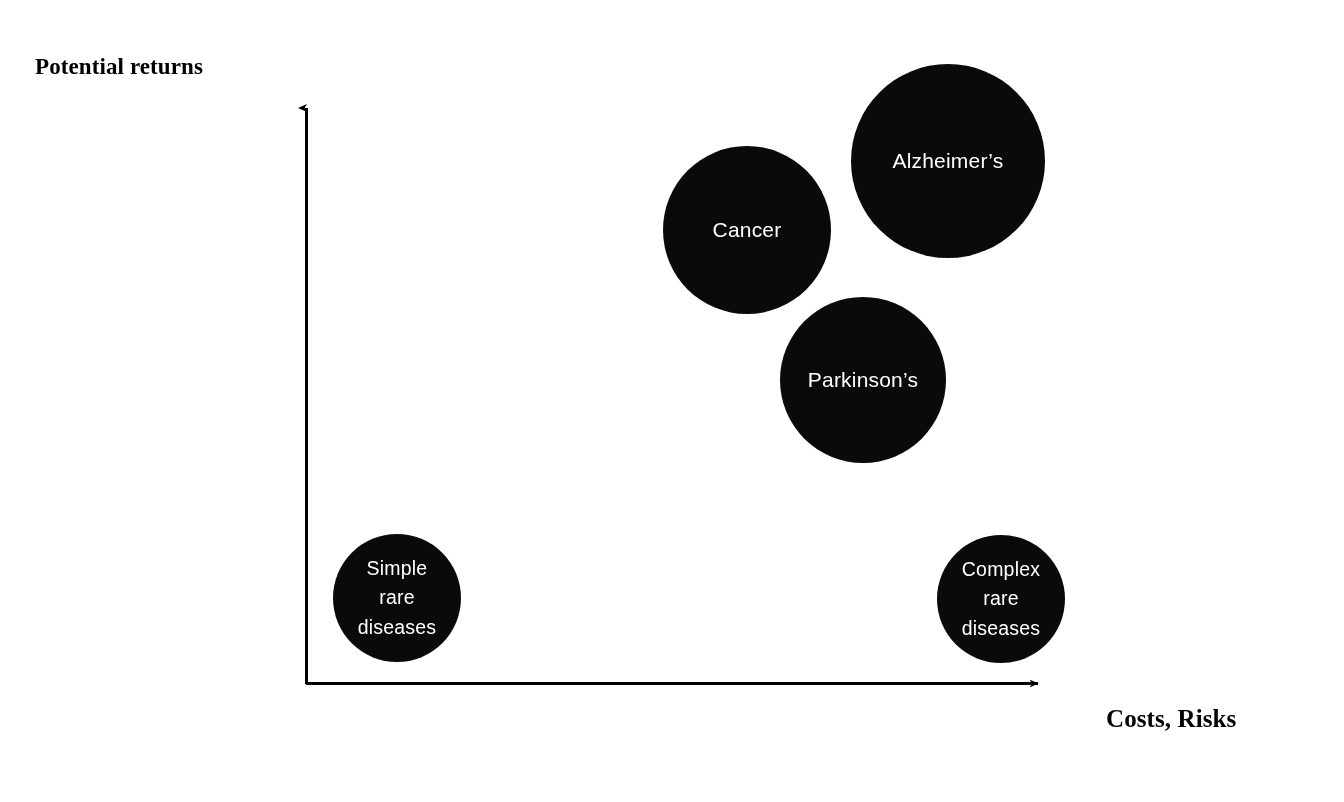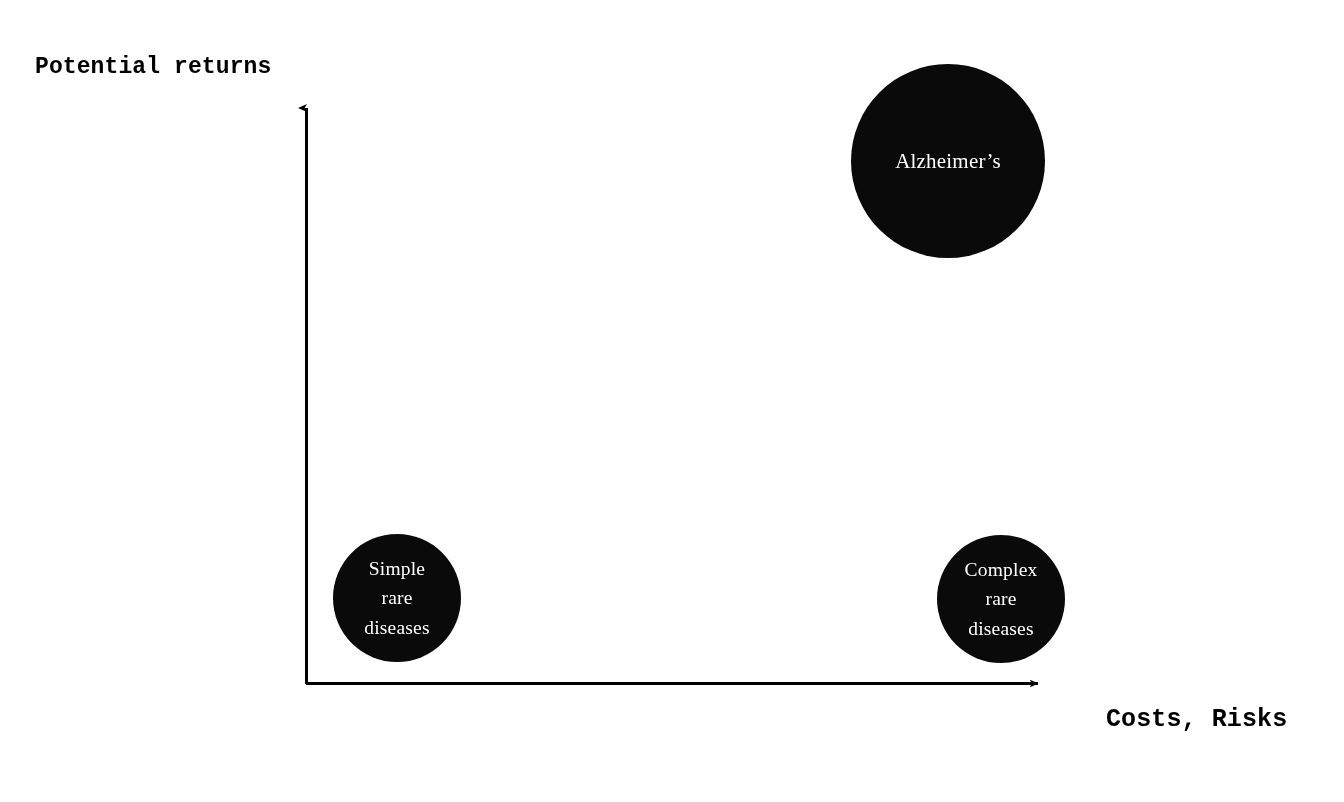--- a/index.html
+++ b/index.html
@@ -16,21 +16,21 @@
     position: relative;
     width: 1344px;
     height: 802px;
     background: #ffffff;
     overflow: hidden;
   }
 
   
   .axis-label {
     position: absolute;
-    font-family: Liberation Mono, monospace;
+    font-family: Liberation Serif, serif;
     font-weight: bold;
     color: #000000;
     white-space: nowrap;
     letter-spacing: 0.1px;
   }
   #y-axis-label {
     left: 35px;
     top: 54px;
     font-size: 23px;
   }
@@ -56,21 +56,21 @@
     border-radius: 50%;
     background: #0a0a0a;
     display: flex;
     align-items: center;
     justify-content: center;
     text-align: center;
     box-sizing: border-box;
   }
   .bubble-label {
     color: #ffffff;
-    font-family: Liberation Serif, serif;
+    font-family: Liberation Sans, sans-serif;
     font-weight: normal;
     line-height: 1.38;
     white-space: pre-line;
     text-align: center;
     letter-spacing: 0.2px;
   }
   .bubble.large .bubble-label { font-size: 21px; }
   .bubble.medium .bubble-label { font-size: 21px; }
   .bubble.small .bubble-label { font-size: 19.5px; line-height: 1.5; }
 </style>
@@ -95,21 +95,27 @@
   </svg>
 
   <div class="axis-label" id="y-axis-label">Potential returns</div>
 
   <div class="axis-label" id="x-axis-label">Costs, Risks</div>
 
   <div class="bubble large" id="bubble-alzheimers" style="left:851px; top:64px; width:194px; height:194px;">
     <span class="bubble-label">Alzheimer’s</span>
   </div>
 
+  <div class="bubble medium" id="bubble-cancer" style="left:663px; top:146px; width:168px; height:168px;">
+    <span class="bubble-label">Cancer</span>
+  </div>
 
+  <div class="bubble medium" id="bubble-parkinsons" style="left:780px; top:297px; width:166px; height:166px;">
+    <span class="bubble-label">Parkinson’s</span>
+  </div>
 
   <div class="bubble small" id="bubble-simple-rare" style="left:333px; top:534px; width:128px; height:128px;">
     <span class="bubble-label">Simple
 rare
 diseases</span>
   </div>
 
   <div class="bubble small" id="bubble-complex-rare" style="left:937px; top:535px; width:128px; height:128px;justify-content:center;">
     <span class="bubble-label">Complex
 rare

